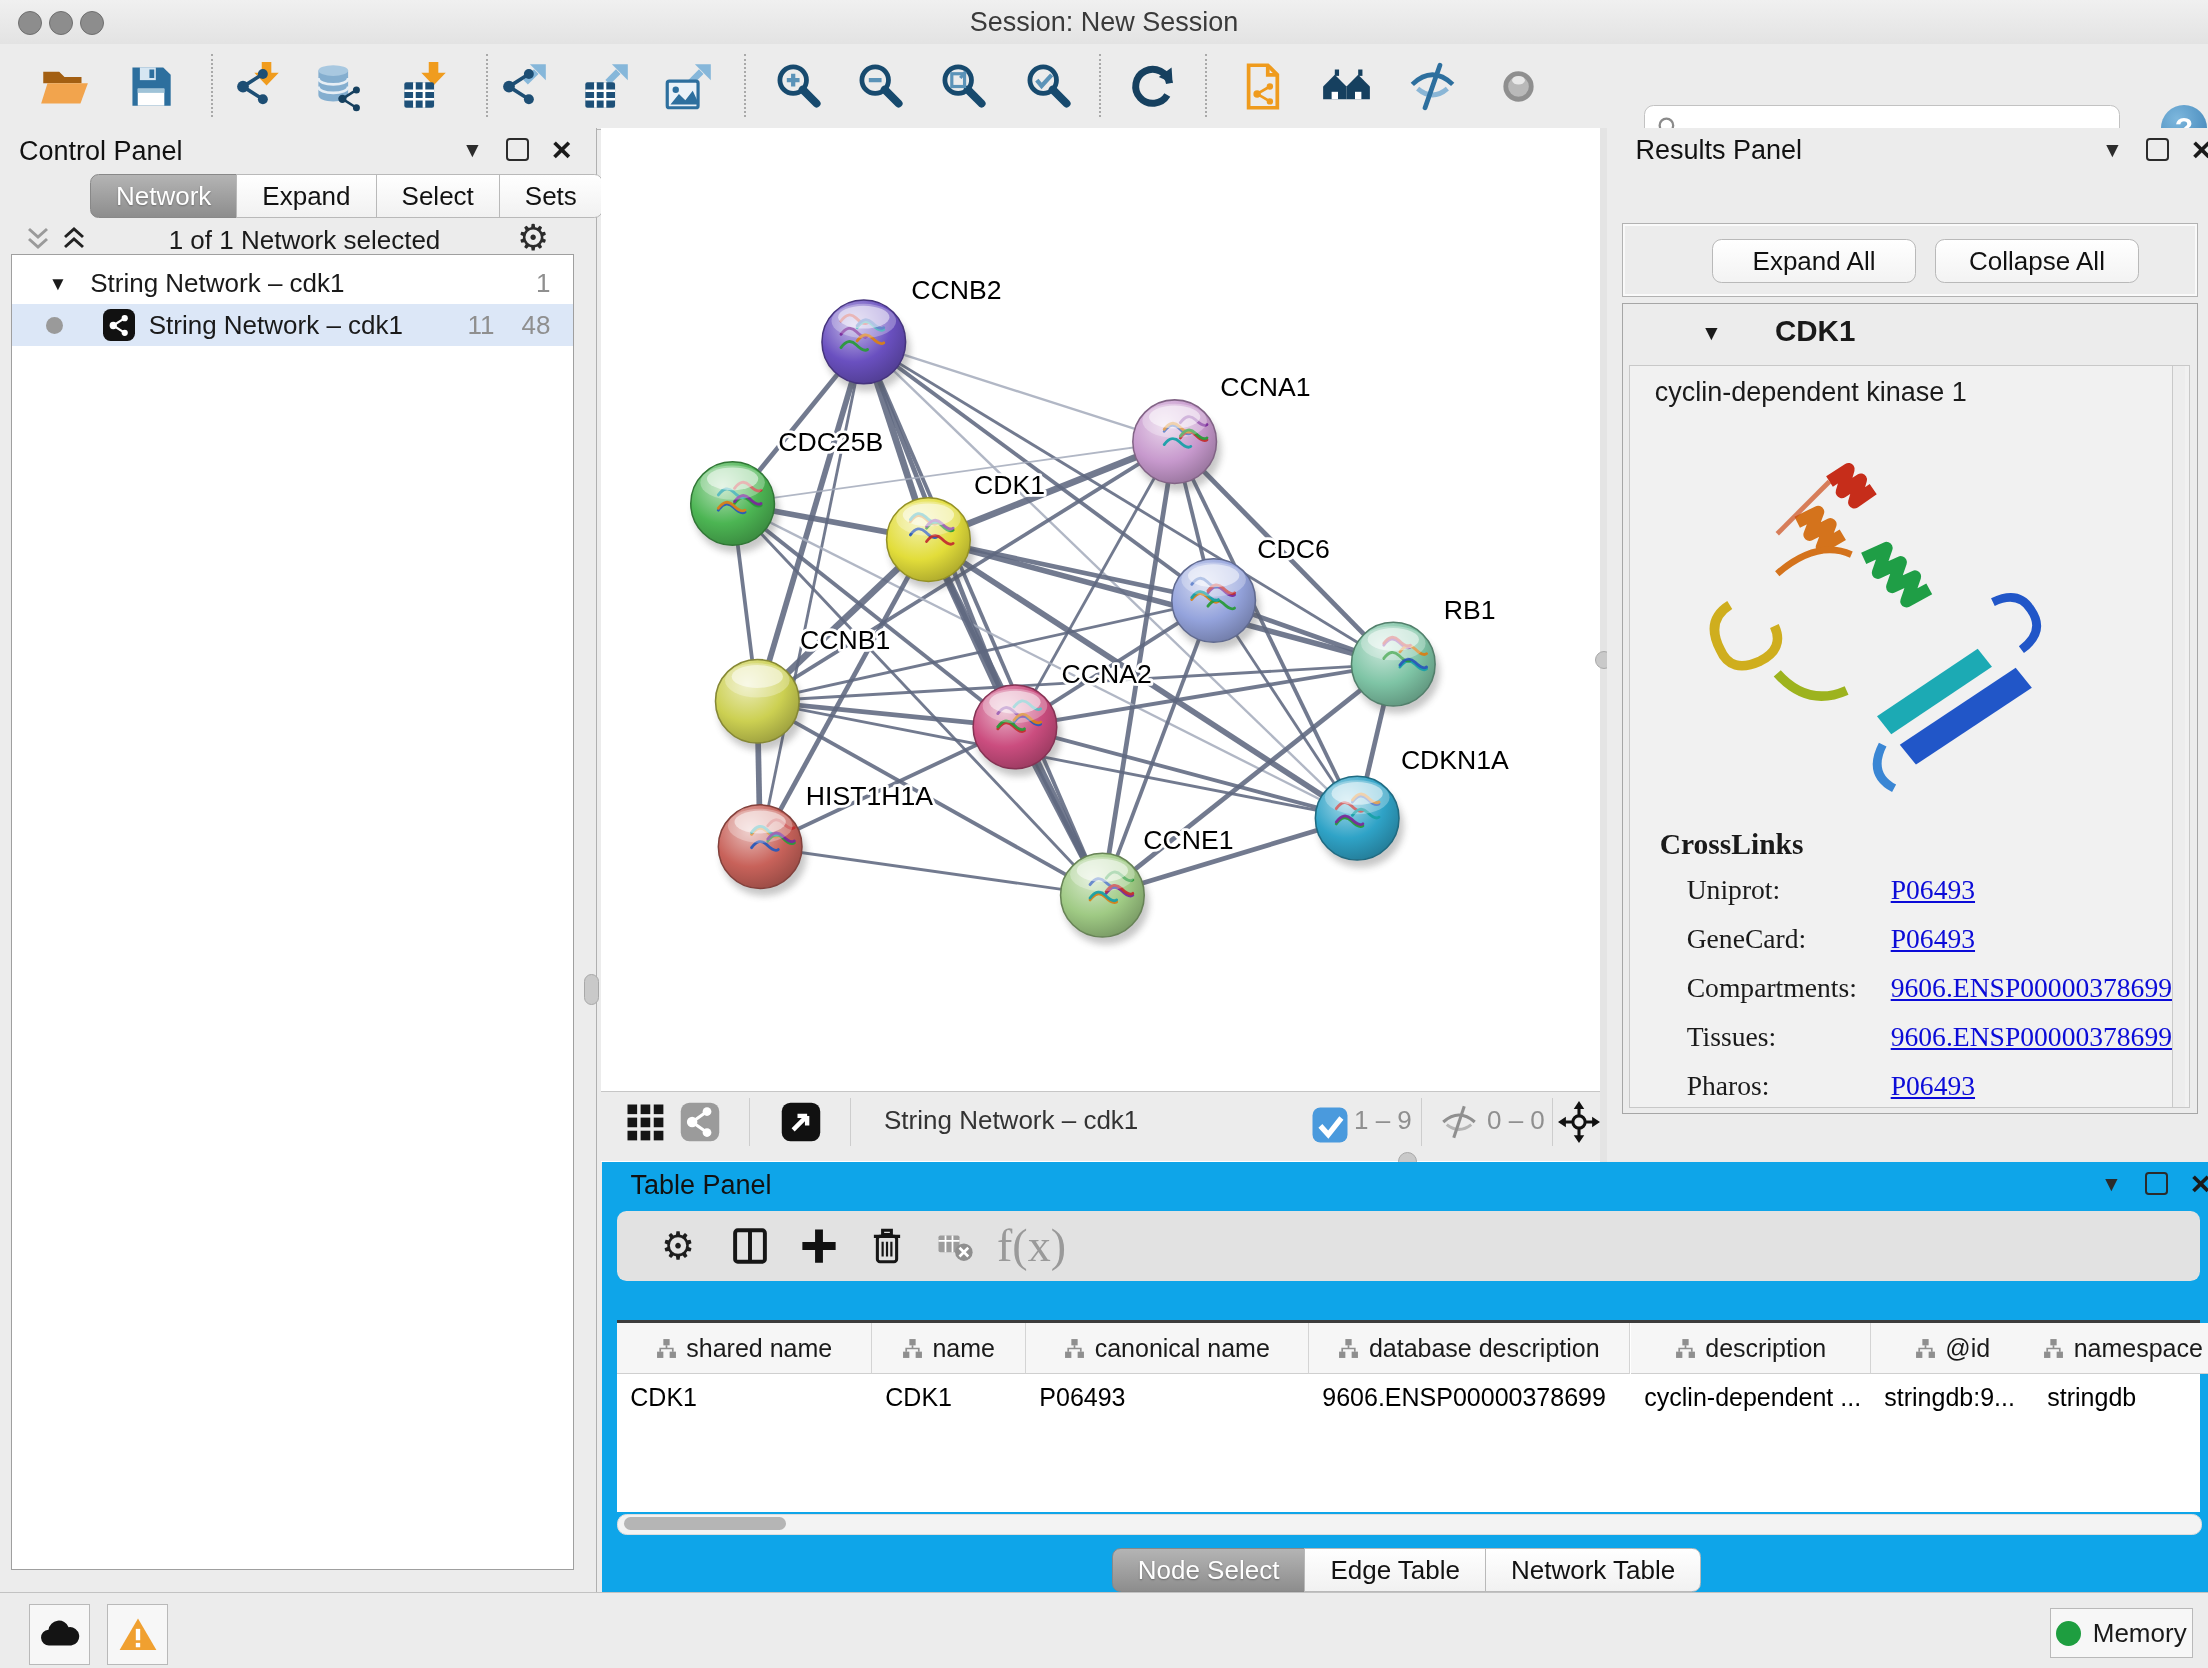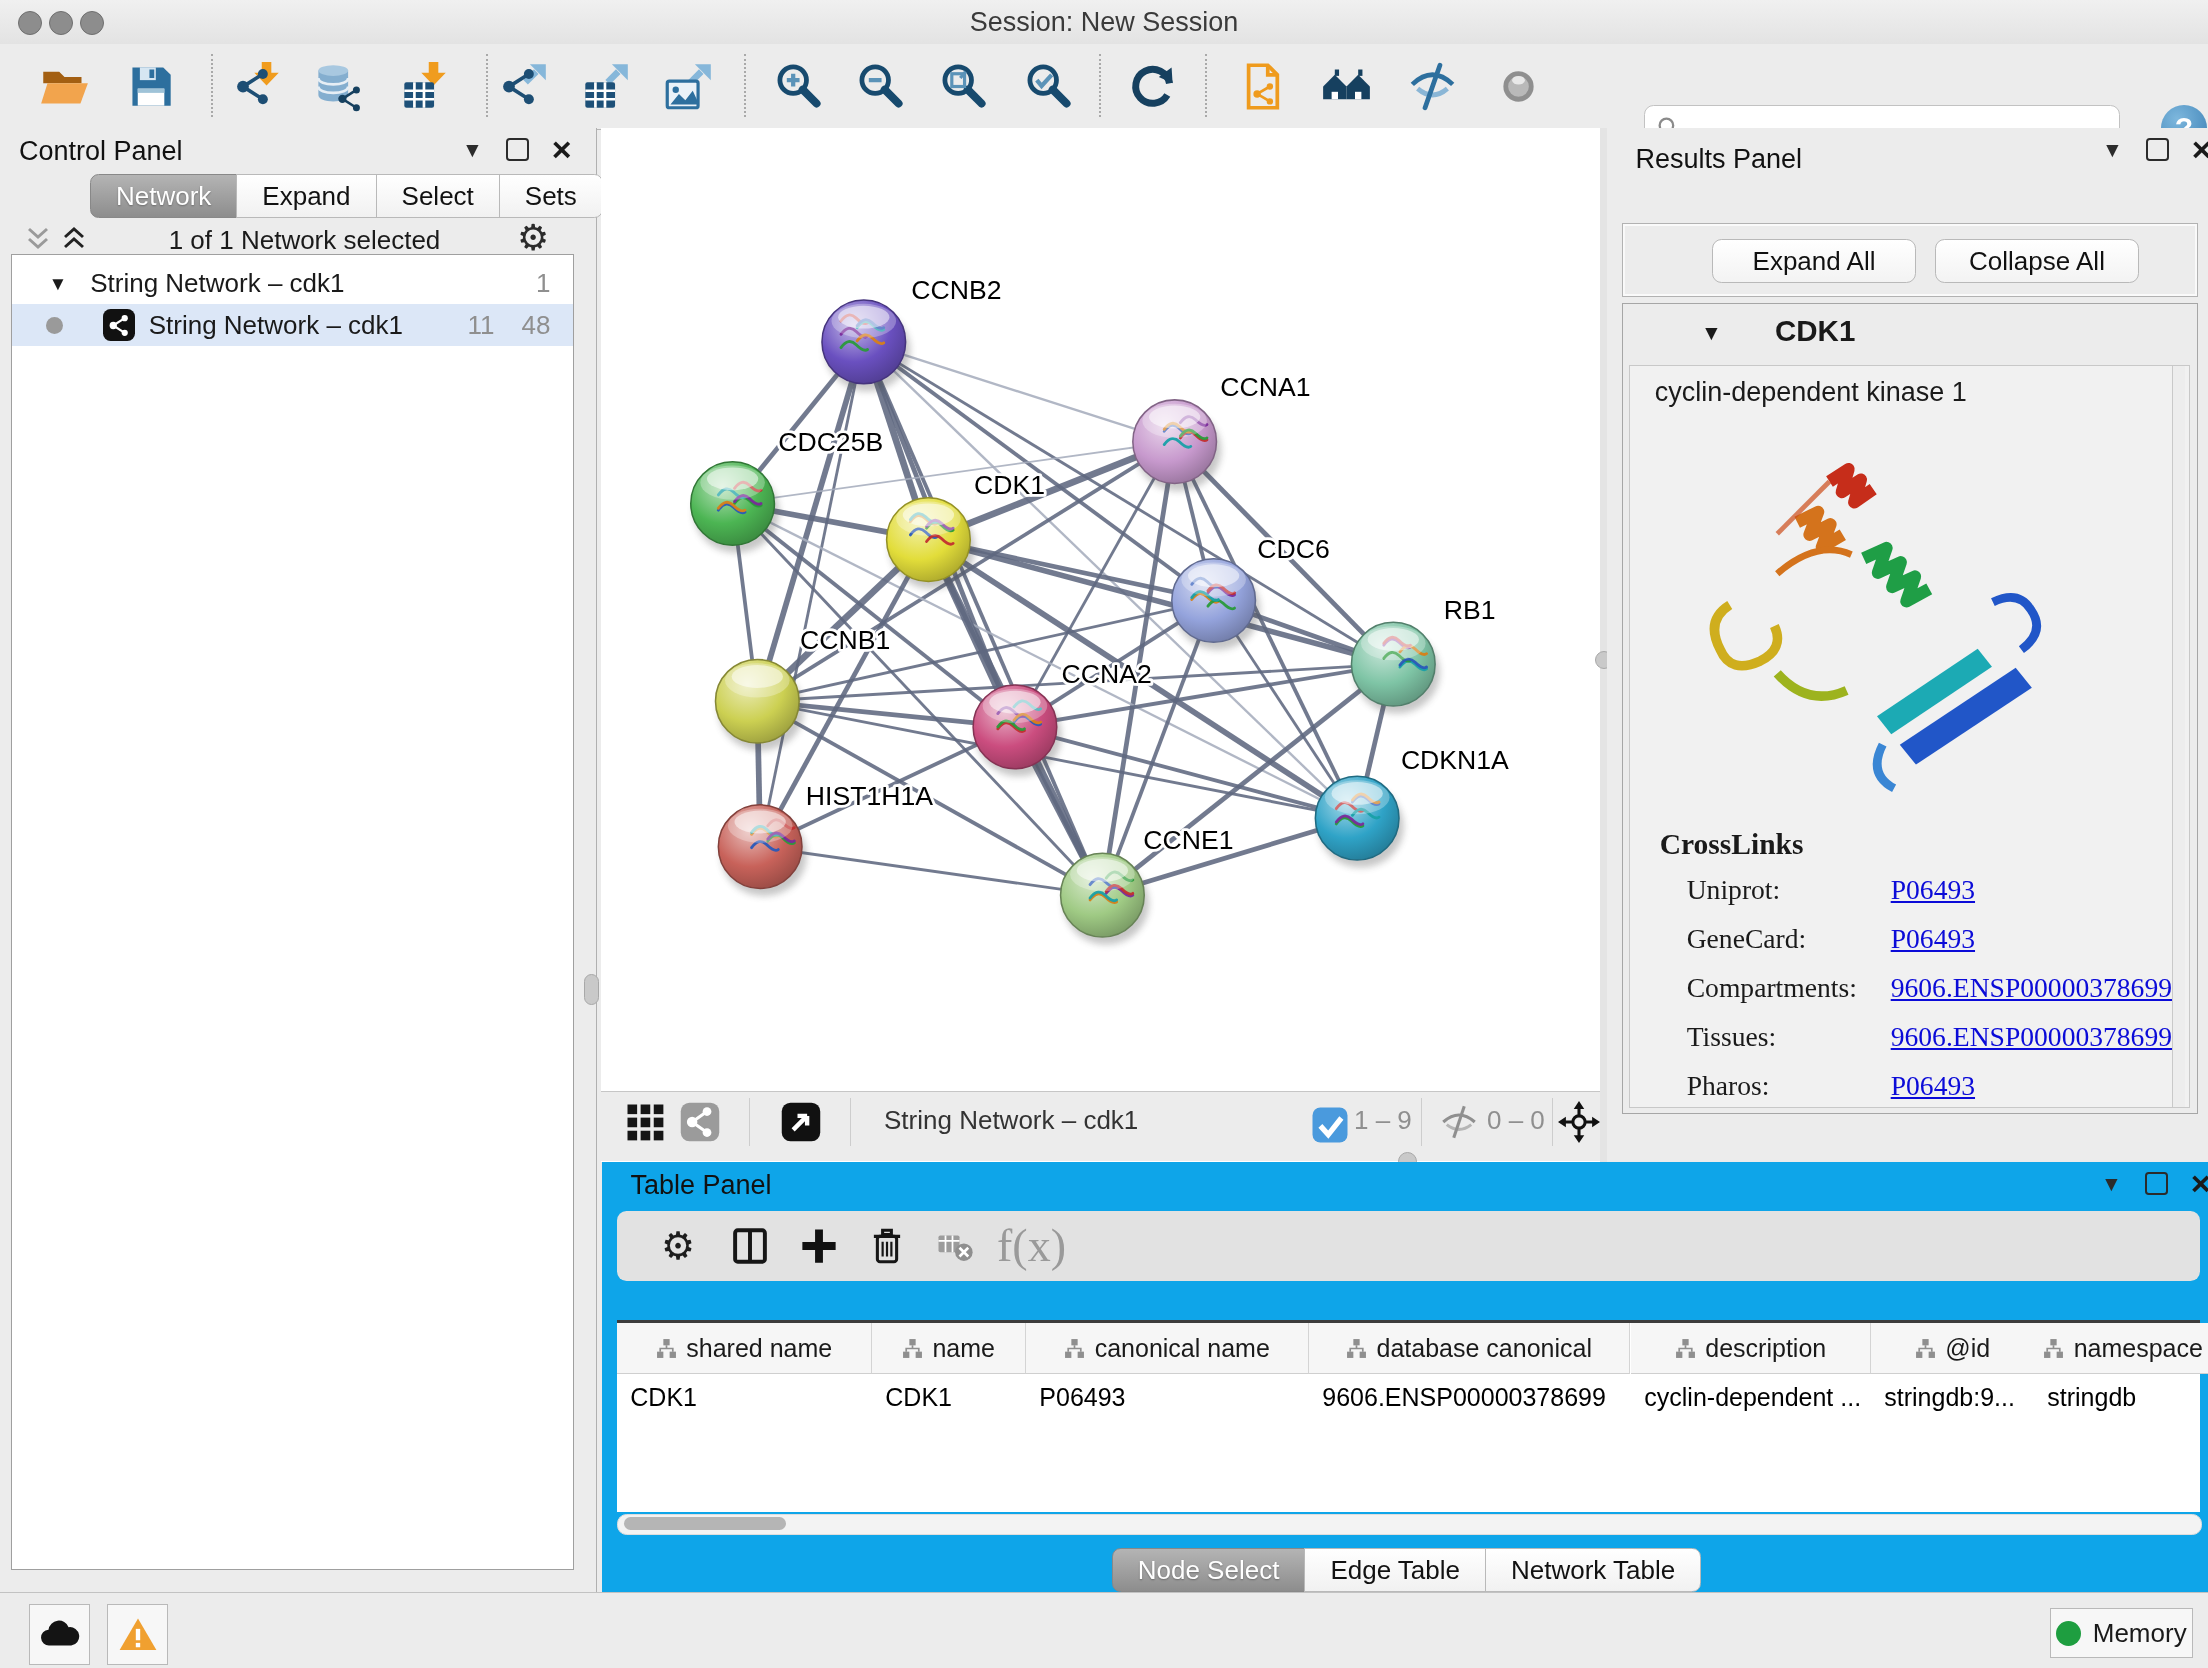--- a/index.html
+++ b/index.html
@@ -681,21 +681,21 @@
   <div class="abs" id="h-splitter">
     <div class="knob" style="position:absolute;left:797px;top:1.9px;width:17px;height:17px;border-radius:50%"></div>
   </div>
 </div>
 
 <div class="abs" id="right-splitter">
   <div class="knob" style="position:absolute;left:-4.8px;top:523px;width:16px;height:16px;border-radius:50%"></div>
 </div>
 
 <div class="abs" id="results-panel">
-  <div class="abs panel-title" style="left:28.5px;top:16px">Results Panel</div>
+  <div class="abs panel-title" style="left:28.5px;top:7px">Results Panel</div>
   <div class="win-btns" style="left:495px">
     <span class="tri-btn">▼</span>
     <span class="float-btn"></span>
     <span class="close-btn">×</span>
   </div>
   <div id="rp-groupbox">
     <div class="btn abs" style="left:89px;top:15px;width:202px;height:42px">Expand All</div>
     <div class="btn abs" style="left:312px;top:15px;width:202px;height:42px">Collapse All</div>
   </div>
   <div id="rp-main">
@@ -817,21 +817,21 @@
       </div>
       <div class="th" style="left:692px;width:321px">
         <svg viewBox="0 0 20 20" width="21" height="21">
           <g fill="#8f8f8f">
             <rect x="7" y="1" width="6" height="6"></rect>
             <rect x="1" y="13" width="6" height="6"></rect>
             <rect x="13" y="13" width="6" height="6"></rect>
           </g>
           <path d="M10 7v3M4 13v-3h12v3" stroke="#8f8f8f" fill="none" stroke-width="1.6"></path>
         </svg>
-        <span>database canonical</span>
+        <span>database description</span>
       </div>
       <div class="th" style="left:1014px;width:240px">
         <svg viewBox="0 0 20 20" width="21" height="21">
           <g fill="#8f8f8f">
             <rect x="7" y="1" width="6" height="6"></rect>
             <rect x="1" y="13" width="6" height="6"></rect>
             <rect x="13" y="13" width="6" height="6"></rect>
           </g>
           <path d="M10 7v3M4 13v-3h12v3" stroke="#8f8f8f" fill="none" stroke-width="1.6"></path>
         </svg>

